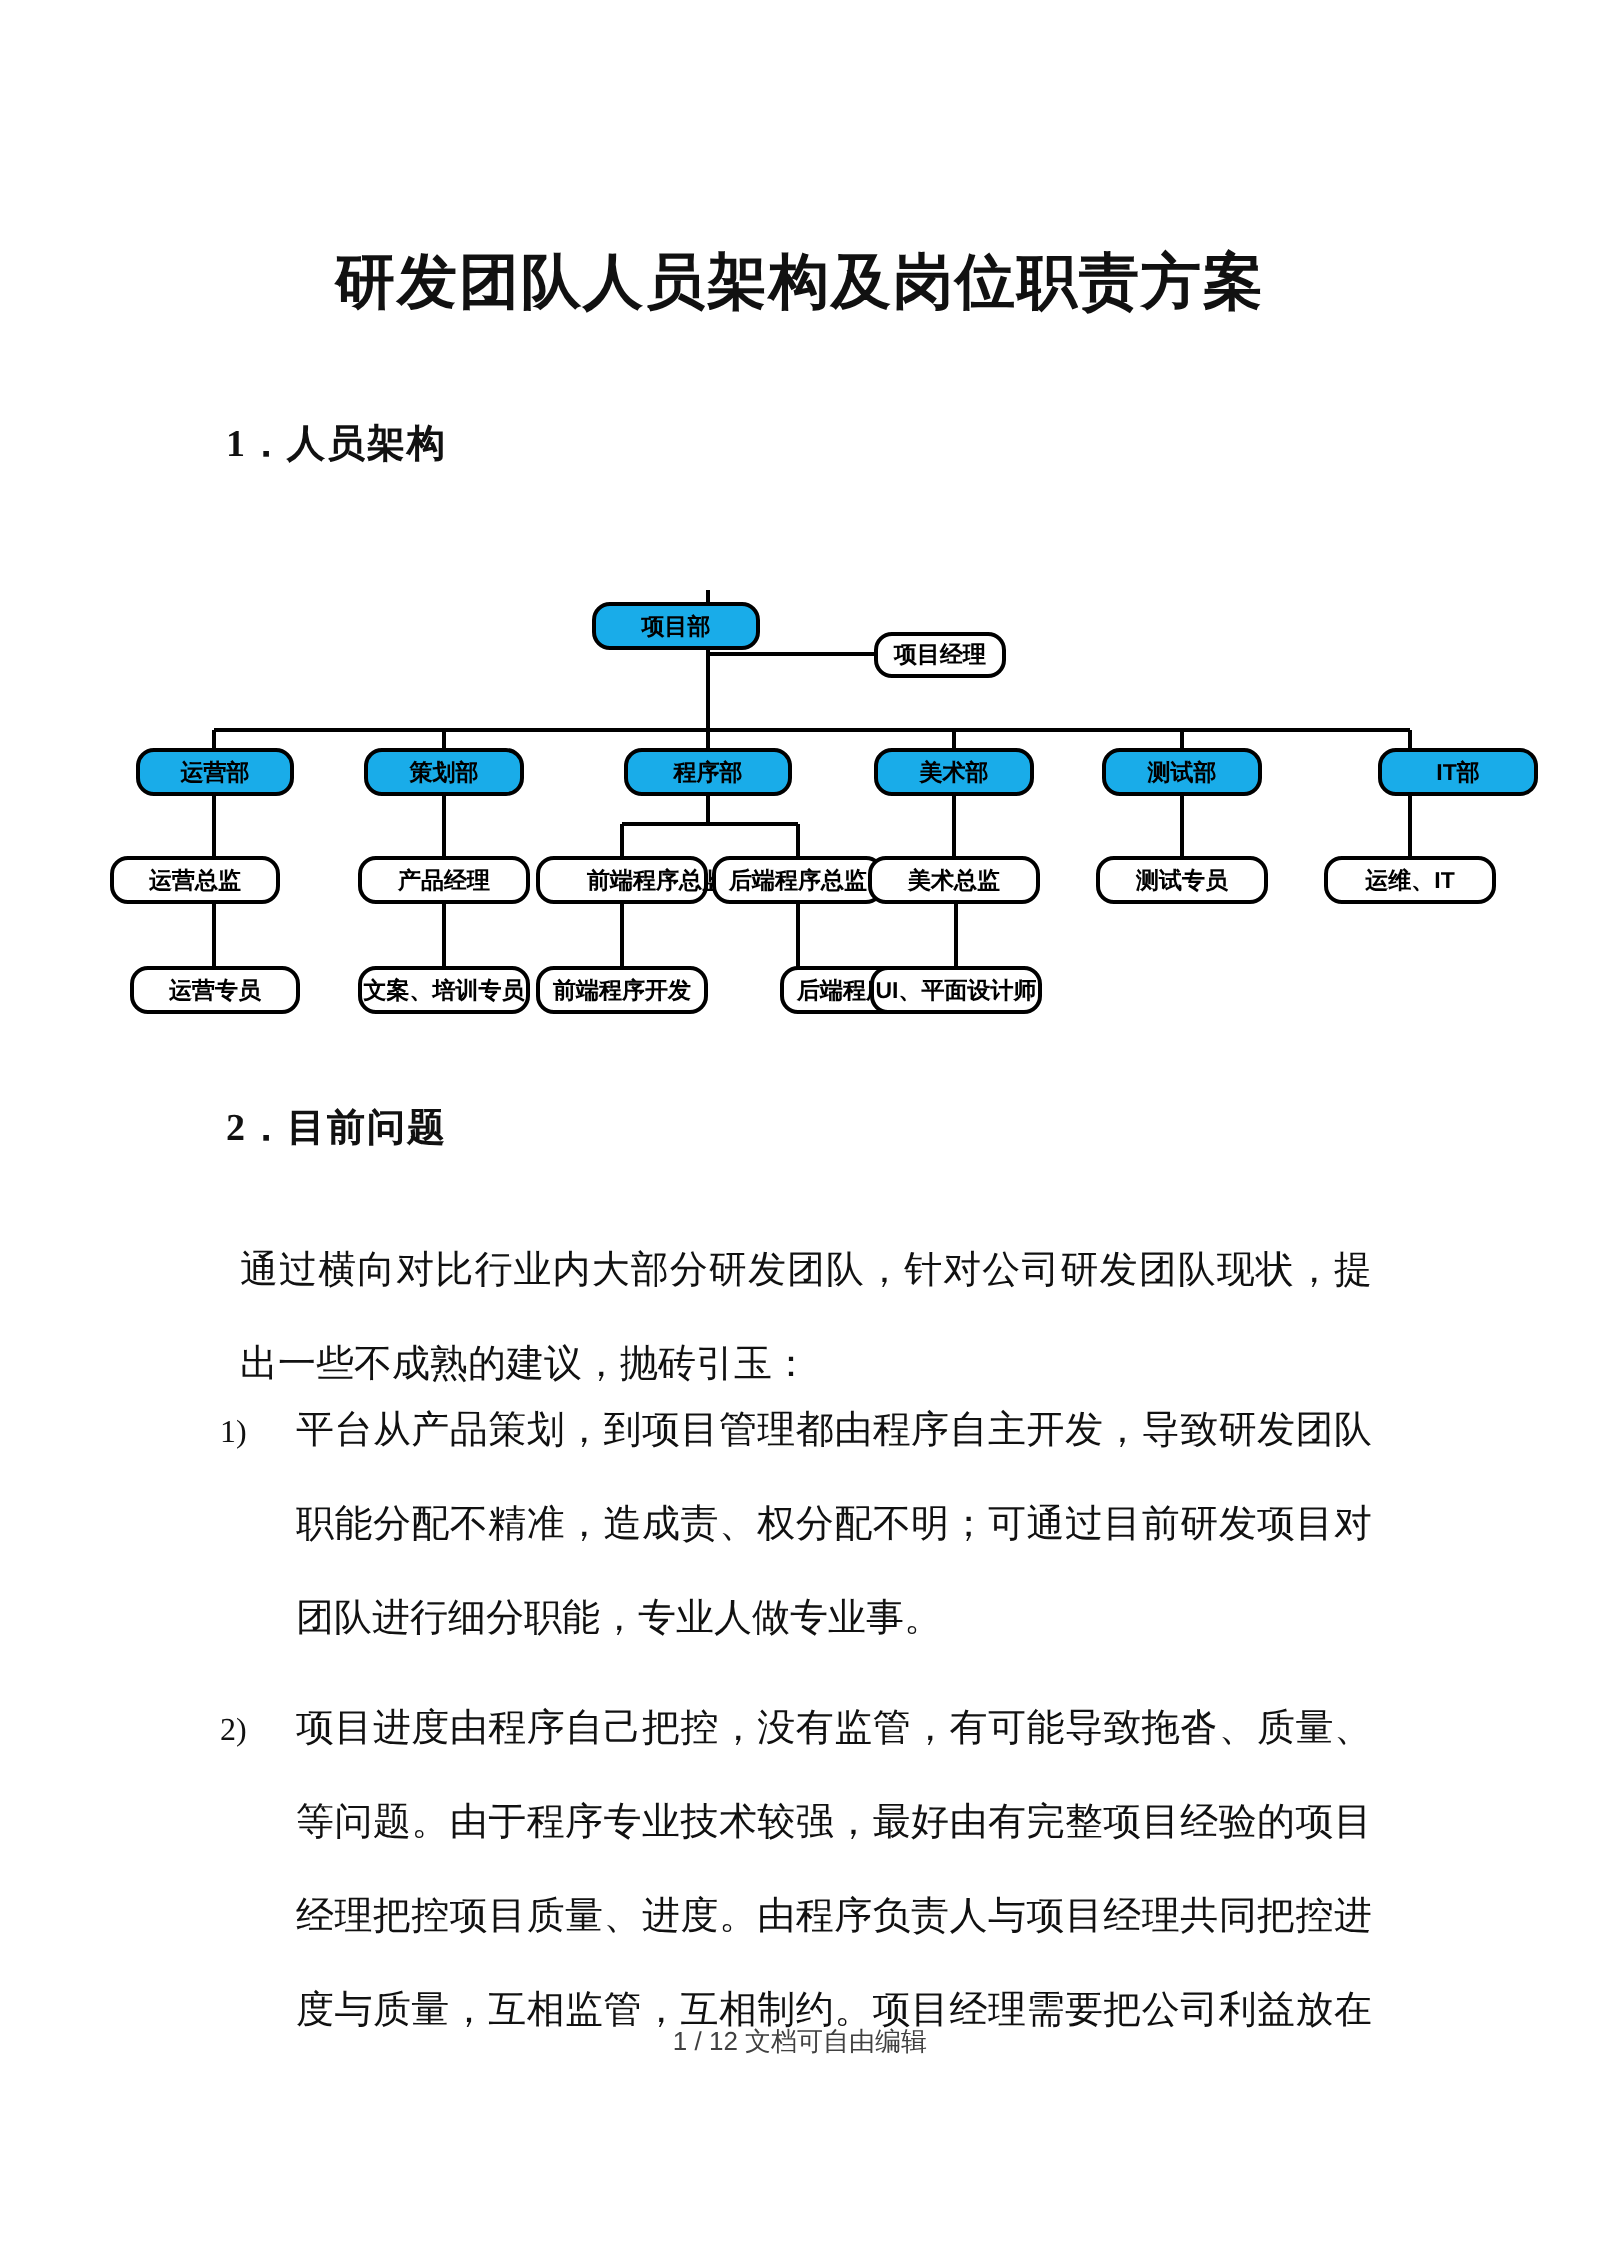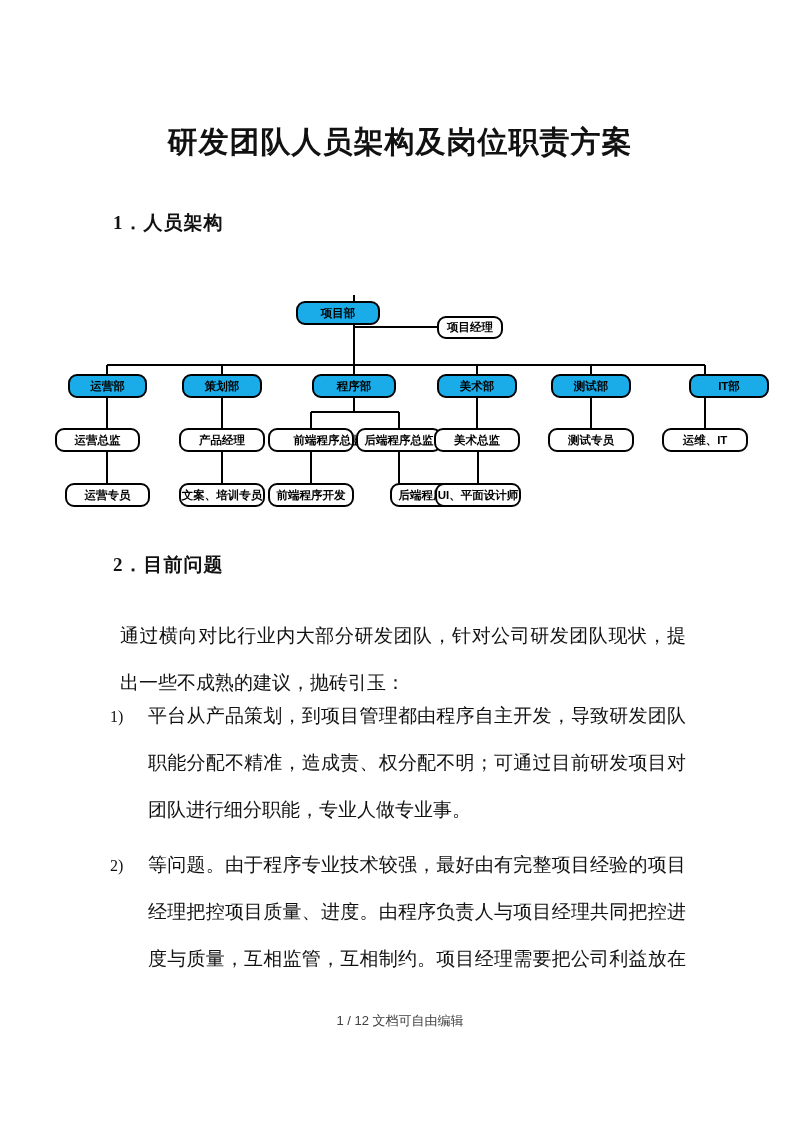--- a/index.html
+++ b/index.html
@@ -123,20 +123,21 @@
     <div class="item-lines">
       <div class="line">平台从产品策划，到项目管理都由程序自主开发，导致研发团队</div>
       <div class="line">职能分配不精准，造成责、权分配不明；可通过目前研发项目对</div>
       <div class="line short">团队进行细分职能，专业人做专业事。</div>
     </div>
   </div>
 
   <div class="list-item i2">
     <span class="marker">2)</span>
     <div class="item-lines">
+      <div class="line">项目进度由程序自己把控，没有监管，有可能导致拖沓、质量、</div>
       <div class="line">等问题。由于程序专业技术较强，最好由有完整项目经验的项目</div>
       <div class="line">经理把控项目质量、进度。由程序负责人与项目经理共同把控进</div>
       <div class="line">度与质量，互相监管，互相制约。项目经理需要把公司利益放在</div>
     </div>
   </div>
 
   <div class="footer">1 / 12 文档可自由编辑</div>
 
 </div>
 

